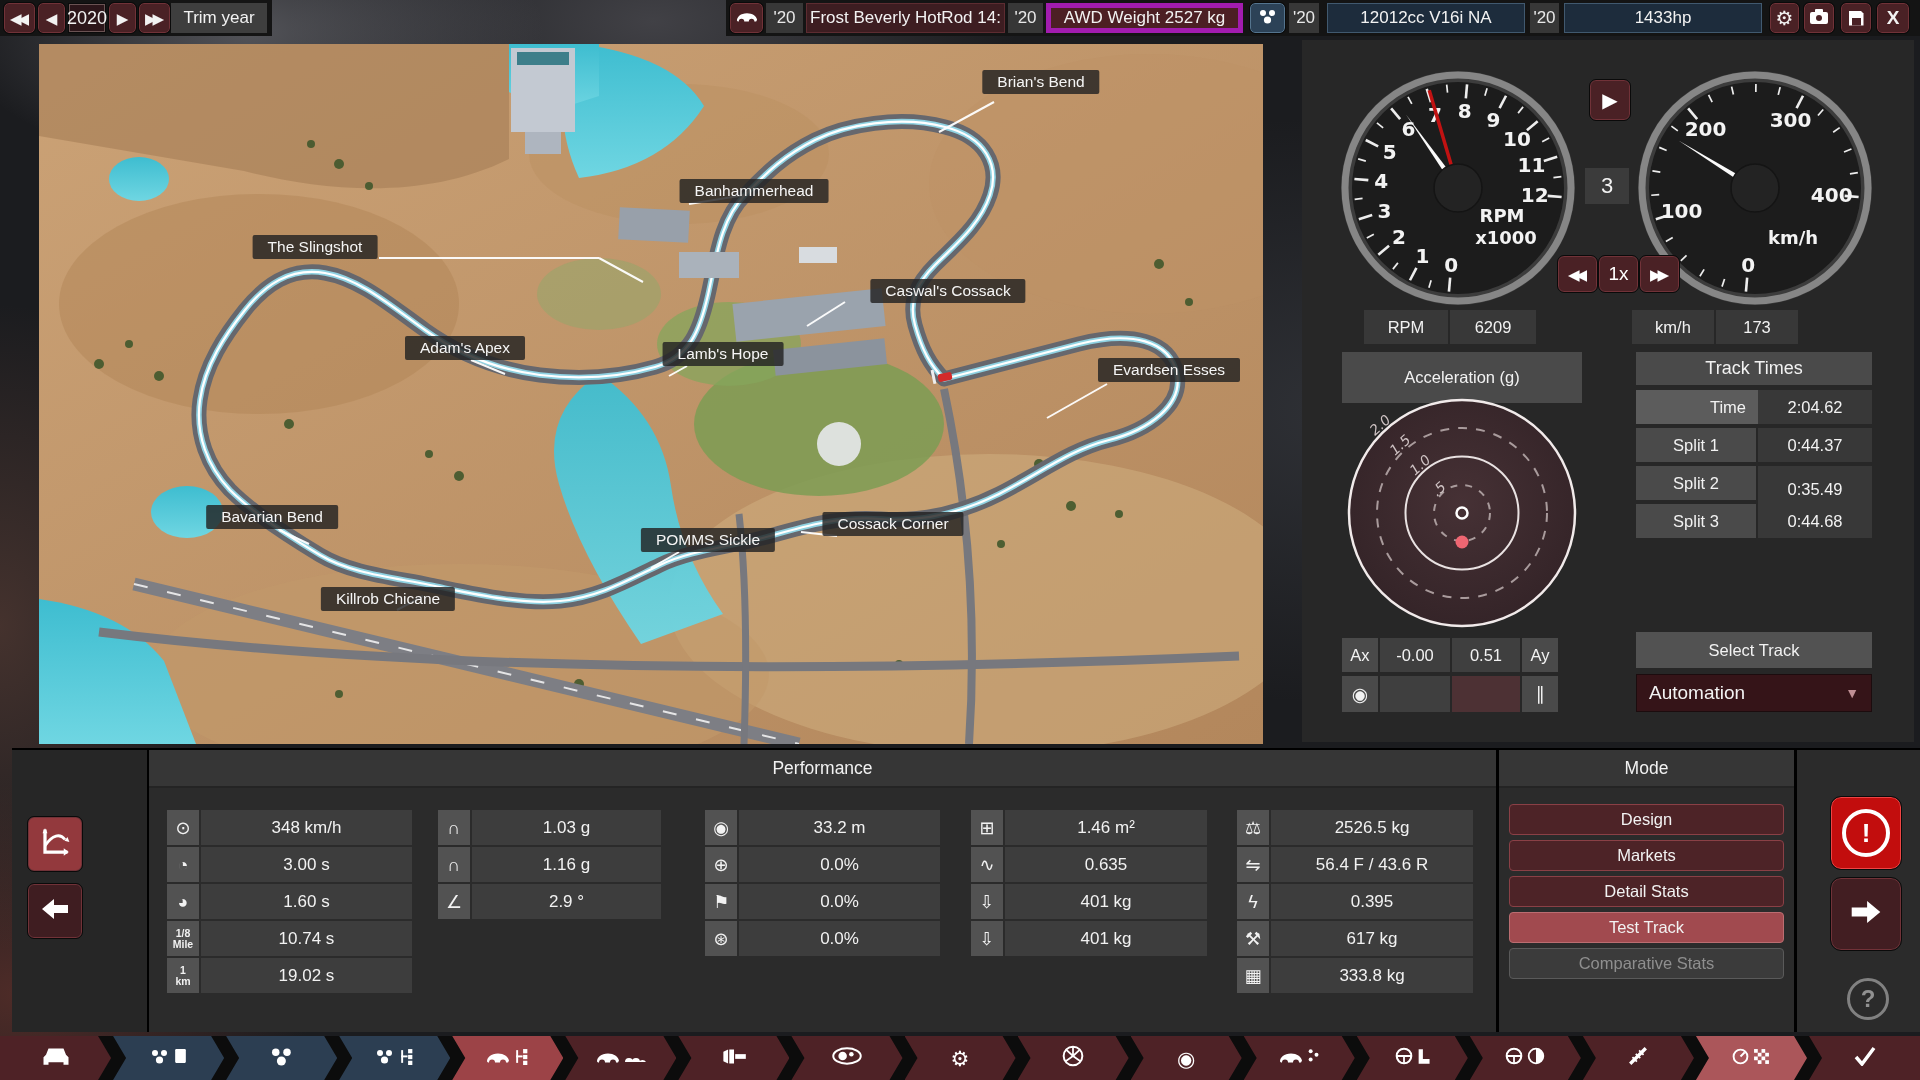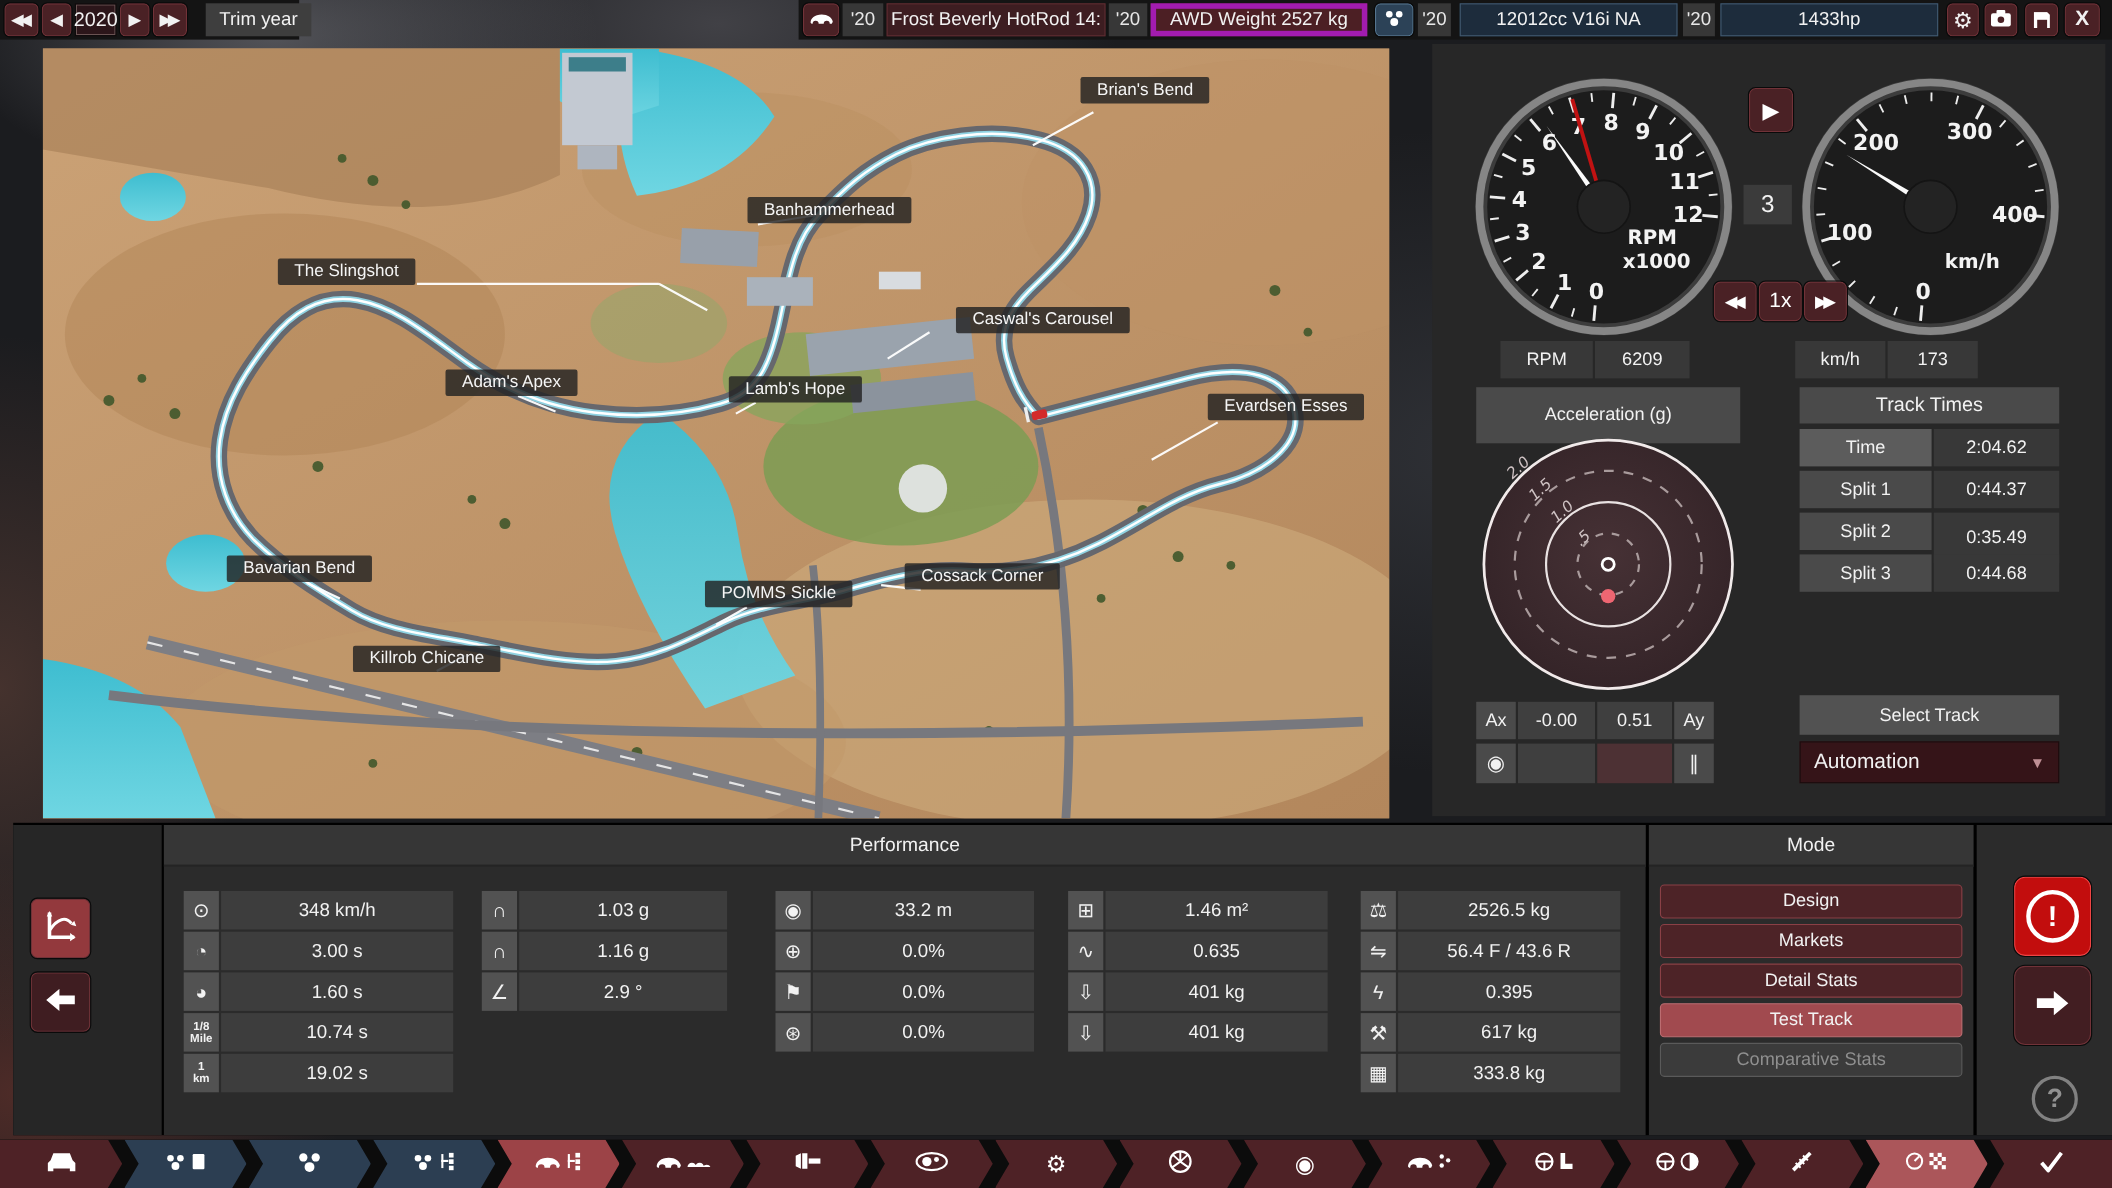--- a/index.html
+++ b/index.html
@@ -38,21 +38,21 @@
   #map{position:absolute;left:39px;top:44px;width:1224px;height:700px;background:#c19668;overflow:hidden;}
   #map svg{position:absolute;left:0;top:0;}
   .map-label{position:absolute;transform:translate(-50%,-50%);background:rgba(34,34,34,.82);
      color:#f5f5f5;font-size:15.5px;padding:3px 15px;border-radius:2px;white-space:nowrap;z-index:3;}
   
   #rpanel{position:absolute;left:1302px;top:40px;width:612px;height:702px;background:#272727;z-index:4;}
   .rbtn{position:absolute;background:#4a2125;border:1px solid #713238;outline:1px solid #0a0a0a;border-radius:6px;
      display:flex;align-items:center;justify-content:center;color:#fff;cursor:pointer;}
   .cell{position:absolute;background:#3f3f3f;display:flex;align-items:center;justify-content:center;font-size:16.5px;}
   .cell.hdr{background:#4a4a4a;}
-  .cell.hl{background:#5c5c5c;}
+  .cell.hl{background:#5c5c5c;padding-left:32px;}
   .cell.dk{background:#383838;}
   .gearbox{position:absolute;background:#3b3b3b;display:flex;align-items:center;justify-content:center;font-size:22px;}
   .ddn{position:absolute;background:#351418;border:1px solid #1c0c0e;display:flex;align-items:center;
      padding:0 12px;font-size:19px;justify-content:space-between;cursor:pointer;}
   .gring{fill:#cfc3c4;font-size:14px;font-style:italic;}
   
   #bottom{position:absolute;left:0;top:748px;width:1920px;height:284px;background:#000;z-index:4;margin-left:12px;}
   .bsec{position:absolute;top:2px;height:282px;background:#2b2b2b;}
   .sec-hdr{height:36px;background:#363636;display:flex;align-items:center;justify-content:center;
      font-size:17.5px;border-bottom:2px solid #242424;}
@@ -107,21 +107,21 @@
   <div class="tbtn" style="left:38px;width:27px">
       <span class="glyph">◀</span>
     </div>
   <div class="ybox" style="left:68px;width:38px">2020</div>
   <div class="tbtn" style="left:109px;width:27px">
       <span class="glyph">▶</span>
     </div>
   <div class="tbtn" style="left:139px;width:31px">
       <span class="glyph">▶▶</span>
     </div>
-  <div class="tlab" style="left:187px;width:96px">Trim year</div>
+  <div class="tlab" style="left:171px;width:96px">Trim year</div>
 
   <div class="tbtn" style="left:730px;width:33px">
     <span><svg width="22" height="14" viewBox="0 0 24 14">
           <path d="M1 12c0-4 4-8 11-8 6 0 10 3 11 7l-1 2h-2a3 3 0 00-6 0H9a3 3 0 00-6 0H2z" fill="#fff"></path>
         </svg></span>
   </div>
   <div class="b20" style="left:766px;width:37px">'20</div>
   <div class="bred" style="left:806px;width:199px">Frost Beverly HotRod 14:</div>
   <div class="b20" style="left:1008px;width:35px">'20</div>
   <div class="bred bred2" style="left:1046px;width:197px">AWD Weight 2527 kg</div>
@@ -226,21 +226,21 @@
         <path d="M640 508L612 524"></path>
       <path d="M358 566L384 552"></path>
     </g>
 
     <rect x="893" y="326" width="3" height="14" fill="#eee" transform="rotate(-12 894 333)"></rect>
     <rect x="899" y="329" width="14" height="8" rx="2.5" fill="#d32a2a" transform="rotate(-12 906 333)"></rect>
   </svg>
   <div class="map-label" style="left:1002px;top:38px">Brian's Bend</div>
   <div class="map-label" style="left:715px;top:147px">Banhammerhead</div>
   <div class="map-label" style="left:276px;top:203px">The Slingshot</div>
-  <div class="map-label" style="left:909px;top:247px">Caswal's Carousel</div>
+  <div class="map-label" style="left:909px;top:247px">Caswal's Cossack</div>
   <div class="map-label" style="left:426px;top:304px">Adam's Apex</div>
   <div class="map-label" style="left:684px;top:310px">Lamb's Hope</div>
   <div class="map-label" style="left:1130px;top:326px">Evardsen Esses</div>
   <div class="map-label" style="left:233px;top:473px">Bavarian Bend</div>
   <div class="map-label" style="left:854px;top:480px">Cossack Corner</div>
   <div class="map-label" style="left:669px;top:496px">POMMS Sickle</div>
   <div class="map-label" style="left:349px;top:555px">Killrob Chicane</div>
 </div>
 
 <div id="rpanel">

